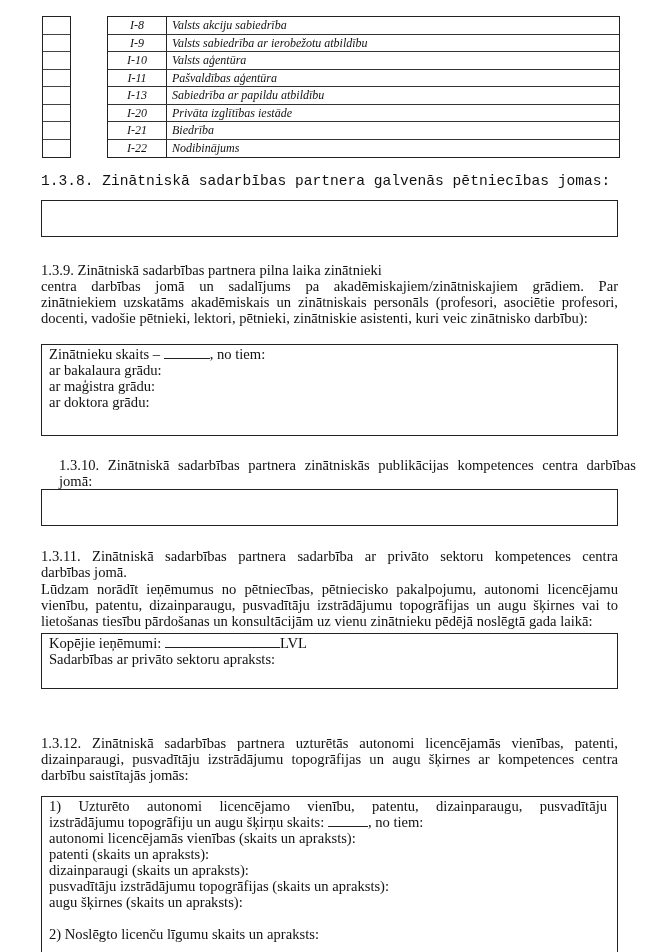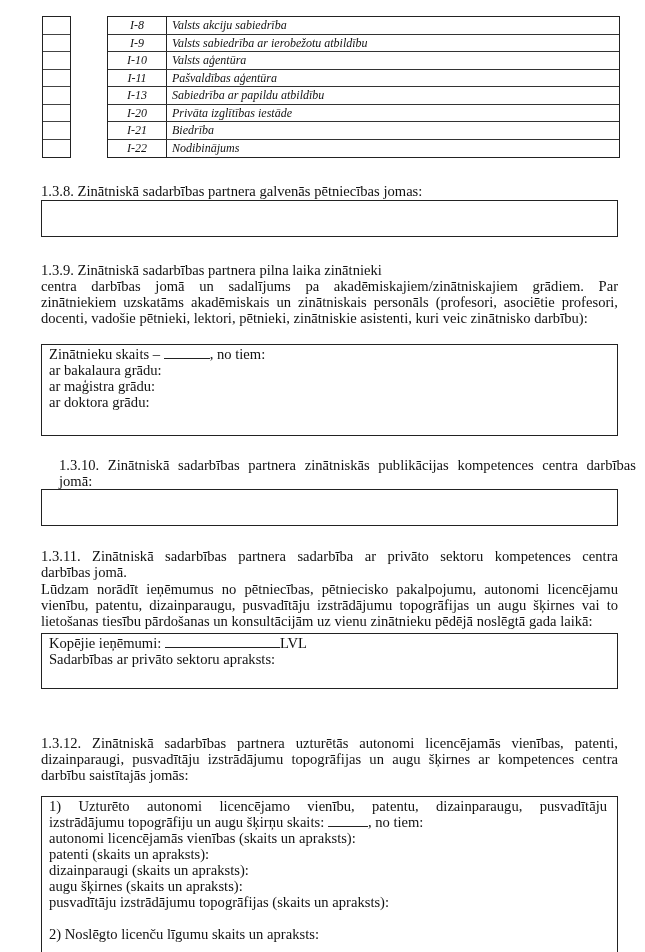--- a/index.html
+++ b/index.html
@@ -75,21 +75,21 @@
   <div class="row">
     <div class="code">I-21</div>
     <div class="name">Biedrība</div>
   </div>
   <div class="row">
     <div class="code">I-22</div>
     <div class="name">Nodibinājums</div>
   </div>
 </div>
 
-<div class="abs heading" style="top:183px;">1.3.8. Zinātniskā sadarbības partnera galvenās pētniecības jomas:</div>
+<div class="abs heading" style="top:173px;font-family:Liberation Mono, monospace;">1.3.8. Zinātniskā sadarbības partnera galvenās pētniecības jomas:</div>
 <div class="abs box" style="top:200px;height:37px;">
   <div class="inner">
       <span class="line"></span>
     </div>
 </div>
 
 <div class="abs heading" style="top:262px;">1.3.9. Zinātniskā sadarbības partnera pilna laika zinātnieki</div>
 <div class="abs para" style="top:278px;">
   <span class="ln">centra darbības jomā un sadalījums pa akadēmiskajiem/zinātniskajiem grādiem. Par</span>
   <span class="ln">zinātniekiem uzskatāms akadēmiskais un zinātniskais personāls (profesori, asociētie profesori,</span>
@@ -144,22 +144,22 @@
 <div class="abs box" style="top:796px;height:180px;">
   <div class="inner">
     <span class="line just">1) Uzturēto autonomi licencējamo vienību, patentu, dizainparaugu, pusvadītāju</span>
     <span class="line">
       <span>izstrādājumu topogrāfiju un augu šķirņu skaits:</span>
       <span class="blank" style="width:40px;"></span><span>, no tiem:</span>
     </span>
     <span class="line">autonomi licencējamās vienības (skaits un apraksts):</span>
     <span class="line">patenti (skaits un apraksts):</span>
     <span class="line">dizainparaugi (skaits un apraksts):</span>
+    <span class="line">pusvadītāju izstrādājumu topogrāfijas (skaits un apraksts):</span>
     <span class="line">augu šķirnes (skaits un apraksts):</span>
-    <span class="line">pusvadītāju izstrādājumu topogrāfijas (skaits un apraksts):</span>
     <span class="line"></span>
     <span class="line">2) Noslēgto licenču līgumu skaits un apraksts:</span>
   </div>
   <div class="divider" style="top:159px;"></div>
   <div class="abs" style="left:0;right:0;top:160px;height:18px;">
     <span></span>
   </div>
 </div>
 
 </body></html>

